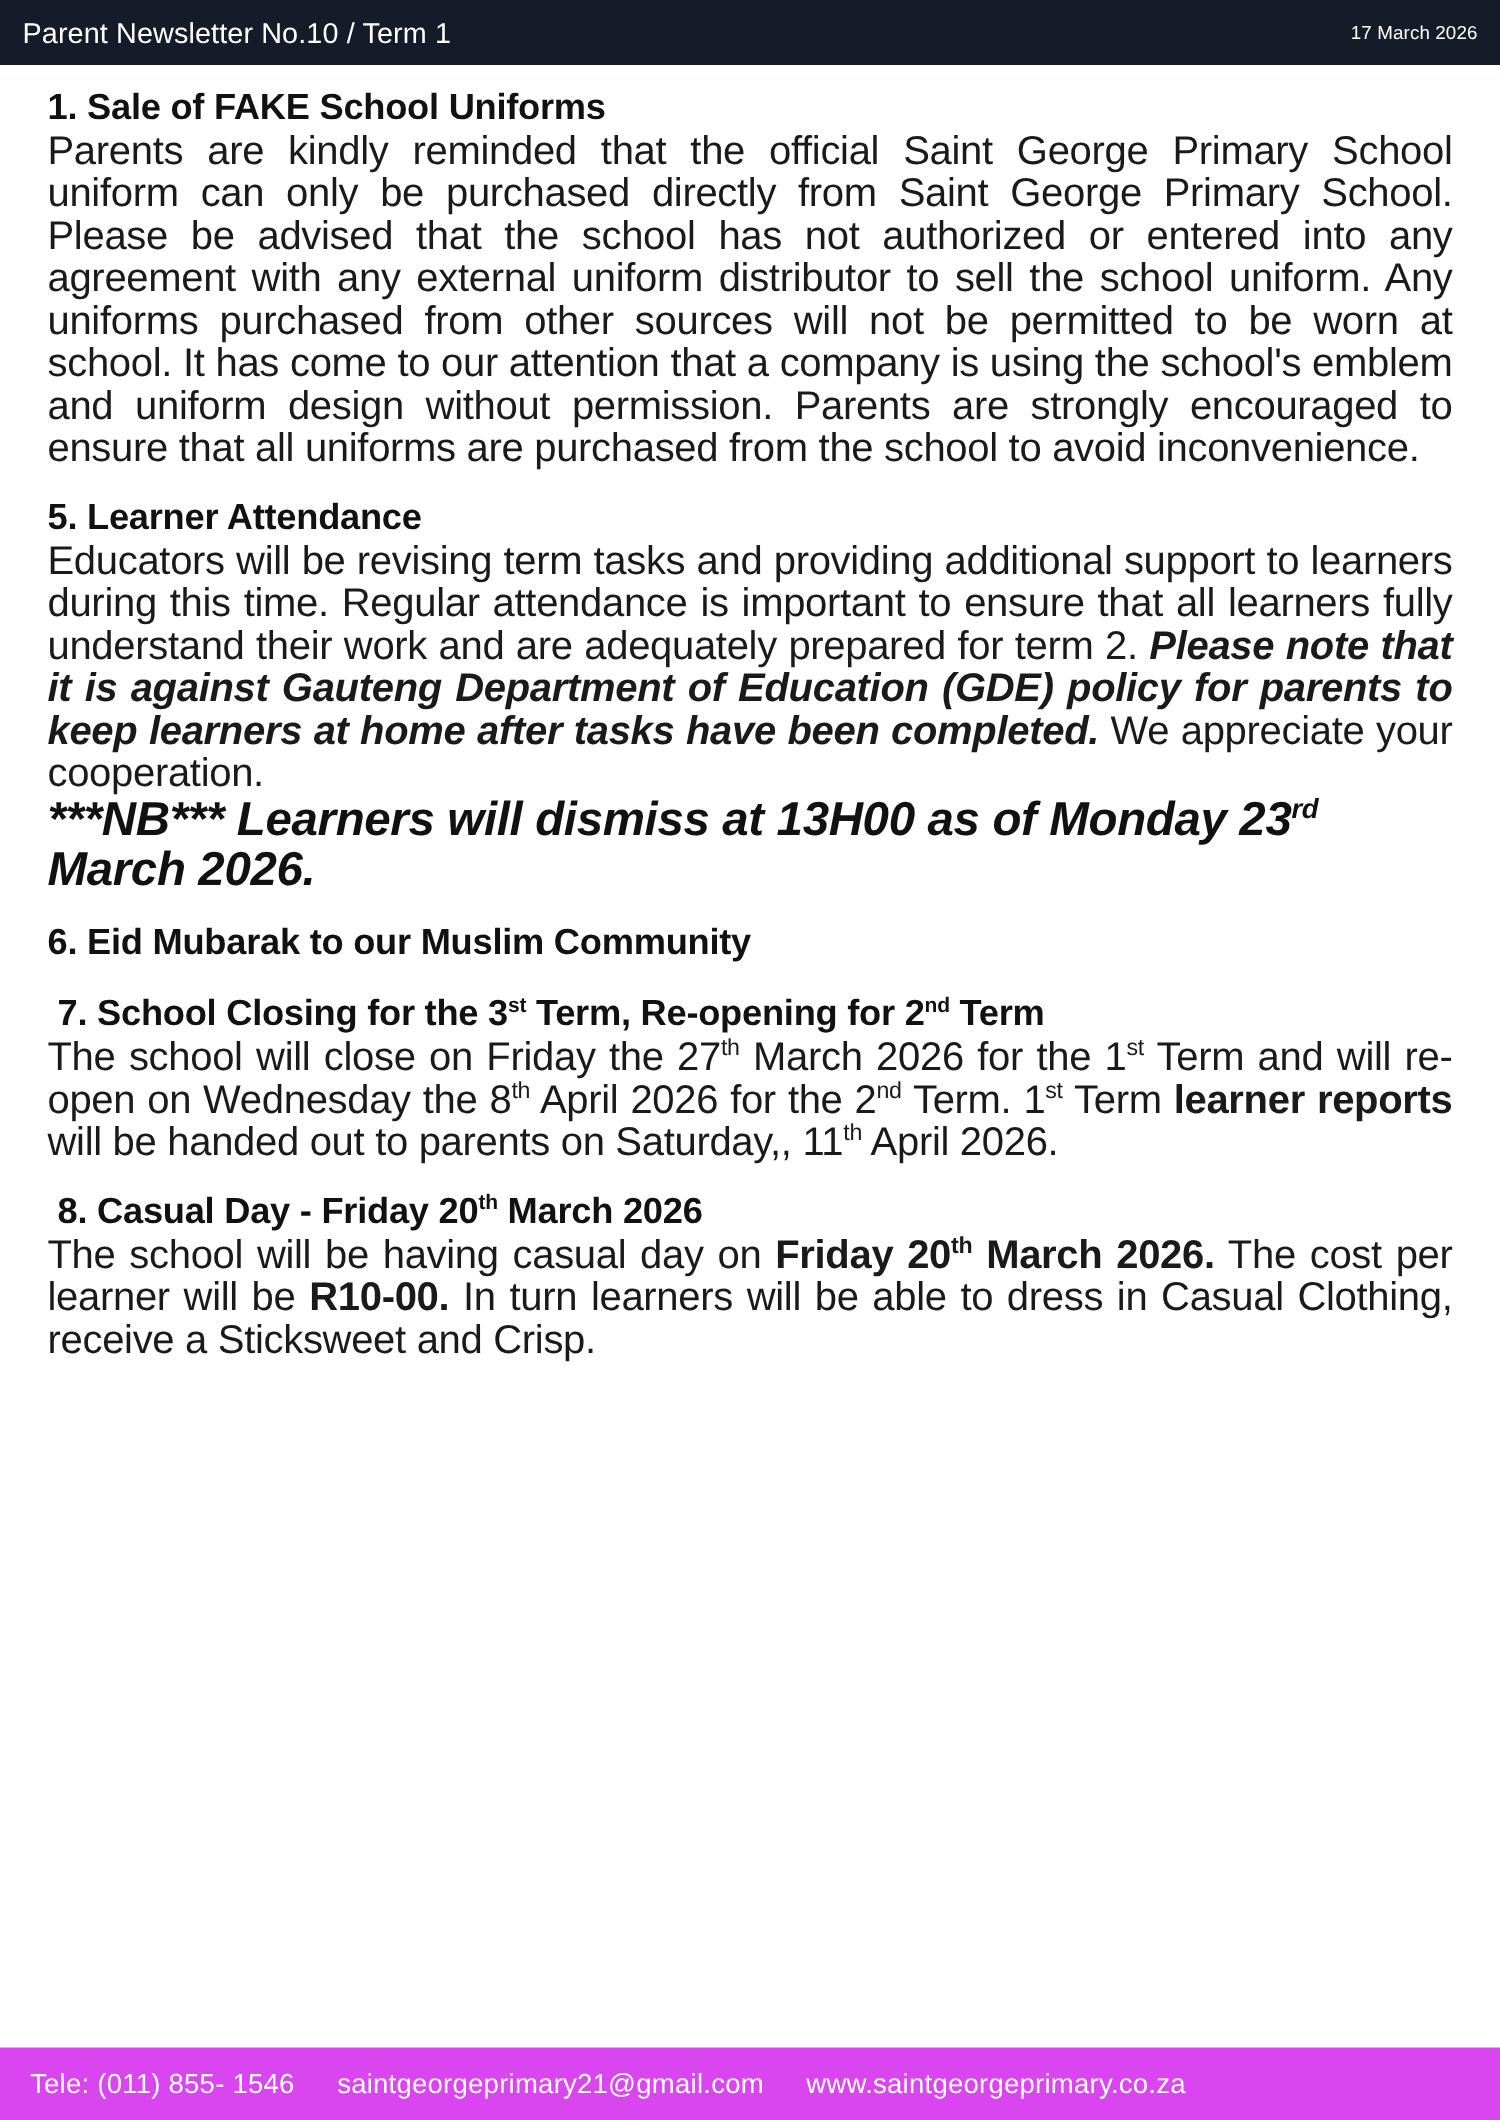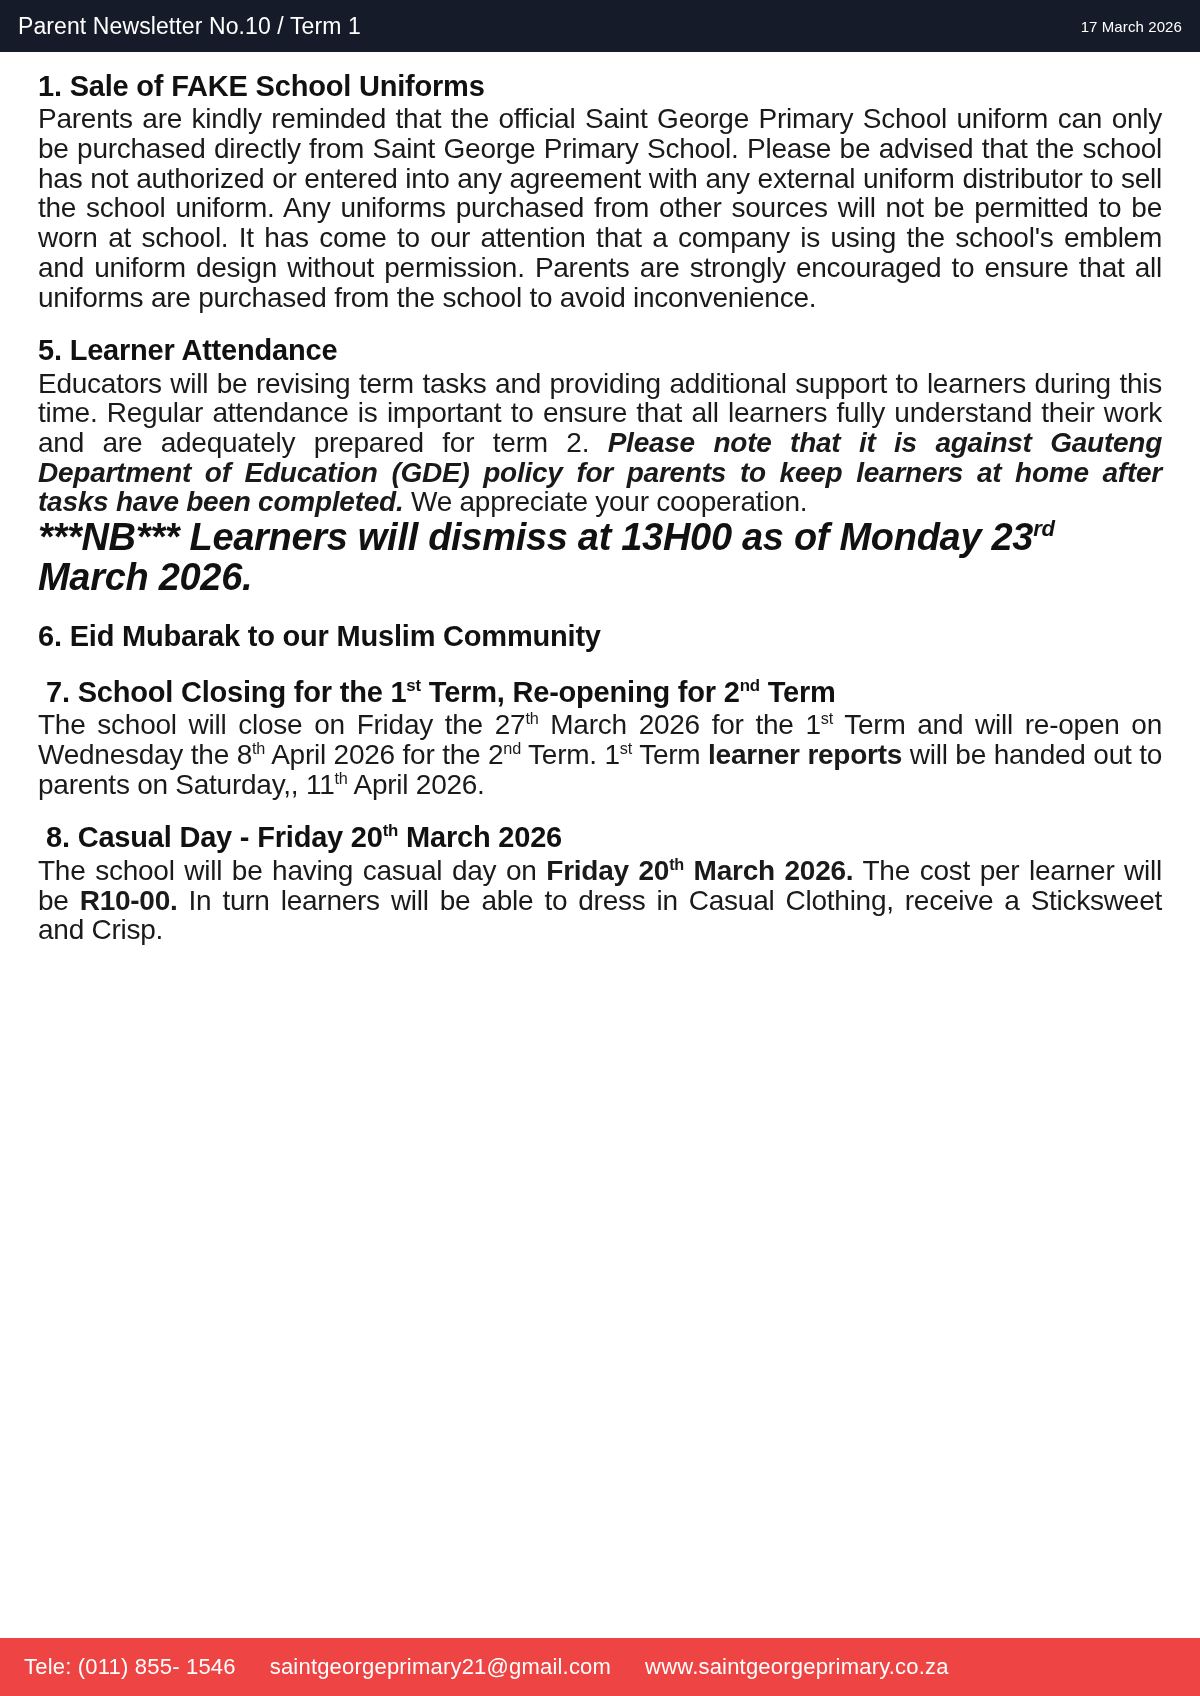--- a/index.html
+++ b/index.html
@@ -61,21 +61,21 @@
     margin: 10px 0 2px 0;
     line-height: 1.12;
     letter-spacing: -0.2px;
     color: #111111;
   }
   h2.section-heading.indented {
     padding-left: 8px;
   }
 
   p.body-text {
-    font-size: 28px;
+    font-size: 32px;
     line-height: 1.06;
     margin: 0 0 0 0;
     text-align: justify;
     text-justify: inter-word;
     letter-spacing: -0.25px;
     color: #1a1a1a;
   }
   p.body-text.last-line-left {
     text-align-last: left;
   }
@@ -95,21 +95,21 @@
 
   sup {
     font-size: 0.58em;
     vertical-align: super;
     line-height: 0;
   }
   .gap-md { height: 12px; }
 
   
   .footer-bar {
-    background: #ef4444;
+    background: #d946ef;
     color: #ffffff;
     height: 58px;
     flex: 0 0 58px;
     display: flex;
     align-items: center;
     padding: 0 24px;
     box-sizing: border-box;
     gap: 34px;
   }
   .footer-item {
@@ -138,21 +138,21 @@
     <h2 class="section-heading">5. Learner Attendance</h2>
     <p class="body-text last-line-left"><span>Educators will be revising term tasks and providing additional support to learners during this time. Regular attendance is important to ensure that all learners fully understand their work and are adequately prepared for term 2. </span><span class="bi">Please note that it is against Gauteng Department of Education (GDE) policy for parents to keep learners at home after tasks have been completed.</span><span> We appreciate your cooperation.</span></p>
     <p class="nb-text"><span>***NB*** Learners will dismiss at 13H00 as of Monday 23</span><sup>rd</sup><span> March 2026.</span></p>
 
     <div class="gap-md"></div>
 
     <h2 class="section-heading">6. Eid Mubarak to our Muslim Community</h2>
 
     <div class="gap-md"></div>
 
-    <h2 class="section-heading indented"><span>7. School Closing for the 1</span><sup>st</sup><span> Term, Re-opening for 2</span><sup>nd</sup><span> Term</span></h2>
+    <h2 class="section-heading indented"><span>7. School Closing for the 3</span><sup>st</sup><span> Term, Re-opening for 2</span><sup>nd</sup><span> Term</span></h2>
     <p class="body-text last-line-left"><span>The school will close on Friday the 27</span><sup>th</sup><span> March 2026 for the 1</span><sup>st</sup><span> Term and will re-open on Wednesday the 8</span><sup>th</sup><span> April 2026 for the 2</span><sup>nd</sup><span> Term. 1</span><sup>st</sup><span> Term </span><span class="b">learner reports</span><span> will be handed out to parents on Saturday,, 11</span><sup>th</sup><span> April 2026.</span></p>
 
     <div class="gap-md"></div>
 
     <h2 class="section-heading indented"><span>8. Casual Day - Friday 20</span><sup>th</sup><span> March 2026</span></h2>
     <p class="body-text last-line-left"><span>The school will be having casual day on </span><span class="b"><span>Friday 20</span><sup>th</sup><span> March 2026.</span></span><span> The cost per learner will be </span><span class="b">R10-00.</span><span> In turn learners will be able to dress in Casual Clothing, receive a Sticksweet and Crisp.</span></p>
 
   </div>
 
   <div class="footer-bar">

